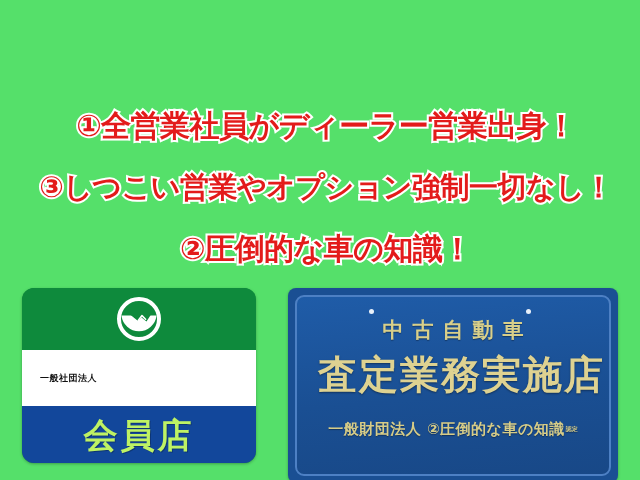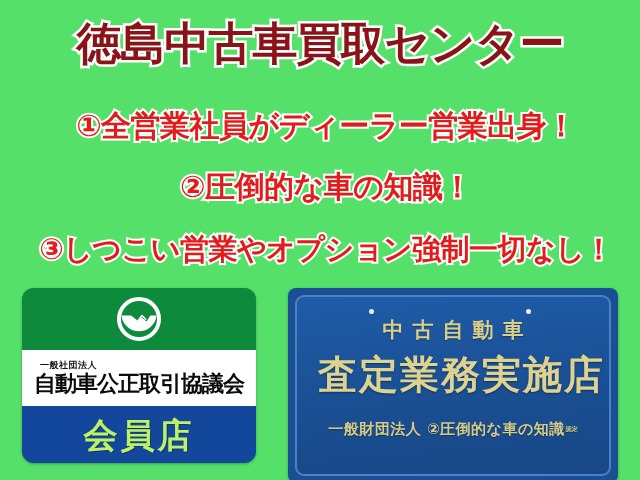--- a/index.html
+++ b/index.html
@@ -223,44 +223,42 @@
     letter-spacing: 0;
     vertical-align: 3px;
     margin-left: 1px;
   }
 </style>
 </head>
 <body>
 
 <div class="stage">
 
-  <div class="headline">徳島中古車買取センター</div>
 
   <div class="bullets">
     <div class="bullet bullet-1">①全営業社員がディーラー営業出身！</div>
+    <div class="bullet bullet-3">③しつこい営業やオプション強制一切なし！</div>
     <div class="bullet bullet-2">②圧倒的な車の知識！</div>
-    <div class="bullet bullet-3">③しつこい営業やオプション強制一切なし！</div>
   </div>
 
   <div class="badges">
 
     <div class="plaque-left">
       <div class="pl-top">
         <span>
           <svg class="wheel-logo" width="48" height="48" viewBox="0 0 48 48" aria-hidden="true">
             <circle cx="24" cy="24" r="20" fill="none" stroke="#ffffff" stroke-width="4"></circle>
             <path d="M6.5 20.5 H41.5 A17.6 17.6 0 0 1 6.5 20.5 Z" fill="#ffffff"></path>
             <path d="M15 19.5 L23 26 L26.5 22.5 L31.5 26.5 L36 19.5 Z" fill="#0e8a3c"></path>
             <path d="M23.2 25.6 L27 20.6 L30.6 24.2" fill="none" stroke="#ffffff" stroke-width="1.6" stroke-linecap="round" stroke-linejoin="round"></path>
           </svg>
         </span>
       </div>
       <div class="pl-mid">
         <div class="pl-mid-small">一般社団法人</div>
-        <div class="pl-mid-big">自動車公正取引協議会</div>
       </div>
       <div class="pl-bot">
         <div class="pl-bot-text">会員店</div>
       </div>
     </div>
 
     <div class="plaque-right">
       <div class="pr-inner"></div>
       <span class="bolt bolt-left"></span>
       <span class="bolt bolt-right"></span>

